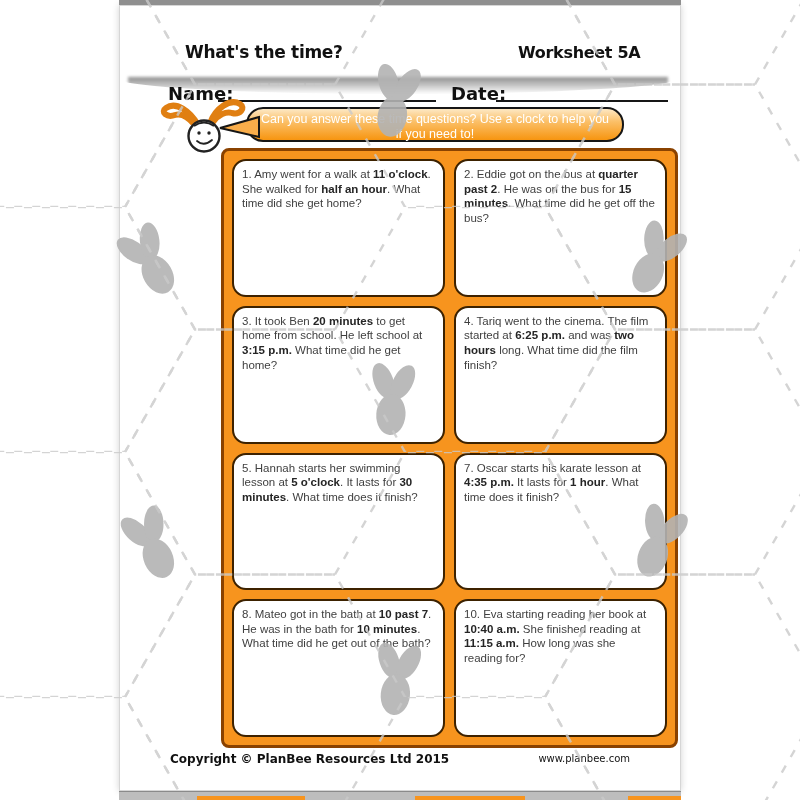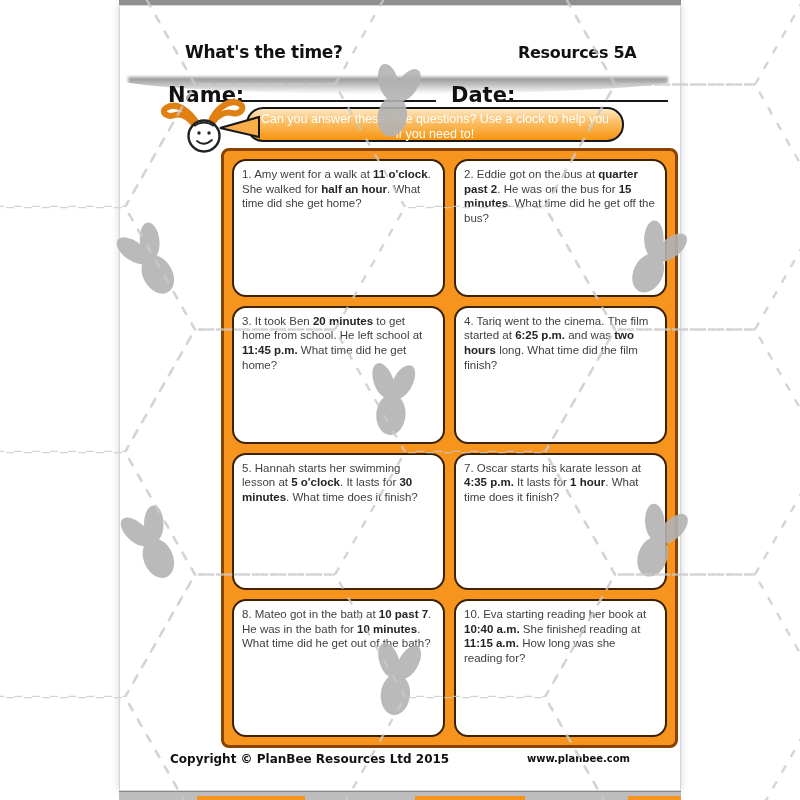--- a/index.html
+++ b/index.html
@@ -20,21 +20,21 @@
   .title{position:absolute;left:185px;top:42px;font-size:17px;font-weight:800;color:#111;
     font-family:"DejaVu Sans",sans-serif;letter-spacing:-0.3px;z-index:3;}
   .worksheet-label{position:absolute;left:518px;top:43px;font-size:16px;font-weight:800;color:#111;
     font-family:"DejaVu Sans",sans-serif;letter-spacing:-0.3px;z-index:3;}
   .header-shadow{
     position:absolute;left:128px;top:77px;width:540px;height:17px;z-index:2;
     background:linear-gradient(180deg,rgba(105,105,105,.75),rgba(140,140,140,0));
     clip-path:ellipse(53% 100% at 50% 0%);filter:blur(1.5px);
   }
   
-  .name-label,.date-label{position:absolute;top:83px;font-size:21px;font-weight:800;color:#111;
+  .name-label,.date-label{position:absolute;top:83px;font-size:18px;font-weight:800;color:#111;
     font-family:"DejaVu Sans",sans-serif;z-index:3;}
   .name-label{left:168px;} .date-label{left:451px;}
   .write-line{position:absolute;top:100px;border-bottom:2px solid #161616;z-index:3;}
   .name-line{left:218px;width:218px;} .date-line{left:496px;width:172px;}
   
   .speech-bubble{
     position:absolute;left:246px;top:107px;width:378px;height:35px;box-sizing:border-box;
     border:2px solid #161616;border-radius:17px;z-index:4;
     background:linear-gradient(180deg,#fde8c4 0%,#fbc069 40%,#f79510 100%);
     color:#fff;font-size:12.5px;line-height:1.22;text-align:center;padding:3px 12px 0 12px;
@@ -48,35 +48,35 @@
   }
   .qbox{
     background:#fff;border:2px solid #3d2200;border-radius:14px;box-sizing:border-box;
     padding:6px 8px;font-size:11.5px;line-height:1.27;color:#3f3f3f;
   }
   .qbox b{font-weight:bold;color:#252525;}
   
   .footer-left{position:absolute;left:170px;top:752px;font-size:12px;font-weight:800;color:#111;
     font-family:"DejaVu Sans",sans-serif;z-index:3;}
   .footer-right{position:absolute;left:430px;top:753px;width:200px;text-align:right;font-size:10px;
-    font-weight:700;color:#111;font-family:"DejaVu Sans",sans-serif;z-index:3;}
+    font-weight:400;color:#111;font-family:"DejaVu Sans",sans-serif;z-index:3;}
   
   .bee{position:absolute;z-index:30;opacity:.9;}
   .hex-overlay{position:absolute;left:0;top:0;z-index:40;pointer-events:none;}
 </style>
 </head>
 <body>
 
 <div id="canvas">
 
   <div class="page"></div>
   <div class="prev-page-strip"></div>
 
   <div class="title">What's the time?</div>
-  <div class="worksheet-label">Resources 5A</div>
+  <div class="worksheet-label">Worksheet 5A</div>
   <div class="header-shadow"></div>
 
   <div class="name-label">Name:</div>
   <div class="write-line name-line"></div>
   <div class="date-label">Date:</div>
   <div class="write-line date-line"></div>
 
   <div class="speech-bubble">Can you answer these time questions? Use a clock to help you if you need to!</div>
 
   <svg class="girl-svg" width="102" height="64" viewBox="0 0 102 64">
@@ -86,21 +86,21 @@
     <circle cx="46" cy="41" r="15.5" fill="#ffffff" stroke="#222222" stroke-width="2.4"></circle>
     <path d="M36,31 Q46,24 56,31" fill="none" stroke="#222222" stroke-width="1.8"></path>
     <circle cx="41" cy="38" r="1.7" fill="#222222"></circle>
     <circle cx="51" cy="38" r="1.7" fill="#222222"></circle>
     <path d="M39,46 Q46,52 54,45" fill="none" stroke="#222222" stroke-width="1.8" stroke-linecap="round"></path>
   </svg>
 
   <div class="panel">
     <div class="qbox"><span>1. Amy went for a walk at </span><b>11 o'clock</b><span>. She walked for </span><b>half an hour</b><span>. What time did she get home?</span></div>
     <div class="qbox"><span>2. Eddie got on the bus at </span><b>quarter past 2</b><span>. He was on the bus for </span><b>15 minutes</b><span>. What time did he get off the bus?</span></div>
-    <div class="qbox"><span>3. It took Ben </span><b>20 minutes</b><span> to get home from school. He left school at </span><b>11:45 p.m.</b><span> What time did he get home?</span></div>
+    <div class="qbox"><span>3. It took Ben </span><b>20 minutes</b><span> to get home from school. He left school at </span><b>3:15 p.m.</b><span> What time did he get home?</span></div>
     <div class="qbox"><span>4. Tariq went to the cinema. The film started at </span><b>6:25 p.m.</b><span> and was </span><b>two hours</b><span> long. What time did the film finish?</span></div>
     <div class="qbox"><span>5. Hannah starts her swimming lesson at </span><b>5 o'clock</b><span>. It lasts for </span><b>30 minutes</b><span>. What time does it finish?</span></div>
     <div class="qbox"><span>7. Oscar starts his karate lesson at </span><b>4:35 p.m.</b><span> It lasts for </span><b>1 hour</b><span>. What time does it finish?</span></div>
     <div class="qbox"><span>8. Mateo got in the bath at </span><b>10 past 7</b><span>. He was in the bath for </span><b>10 minutes</b><span>. What time did he get out of the bath?</span></div>
     <div class="qbox"><span>10. Eva starting reading her book at </span><b>10:40 a.m.</b><span> She finished reading at </span><b>11:15 a.m.</b><span> How long was she reading for?</span></div>
   </div>
 
   <div class="footer-left">Copyright © PlanBee Resources Ltd 2015</div>
   <div class="footer-right">www.planbee.com</div>
 

